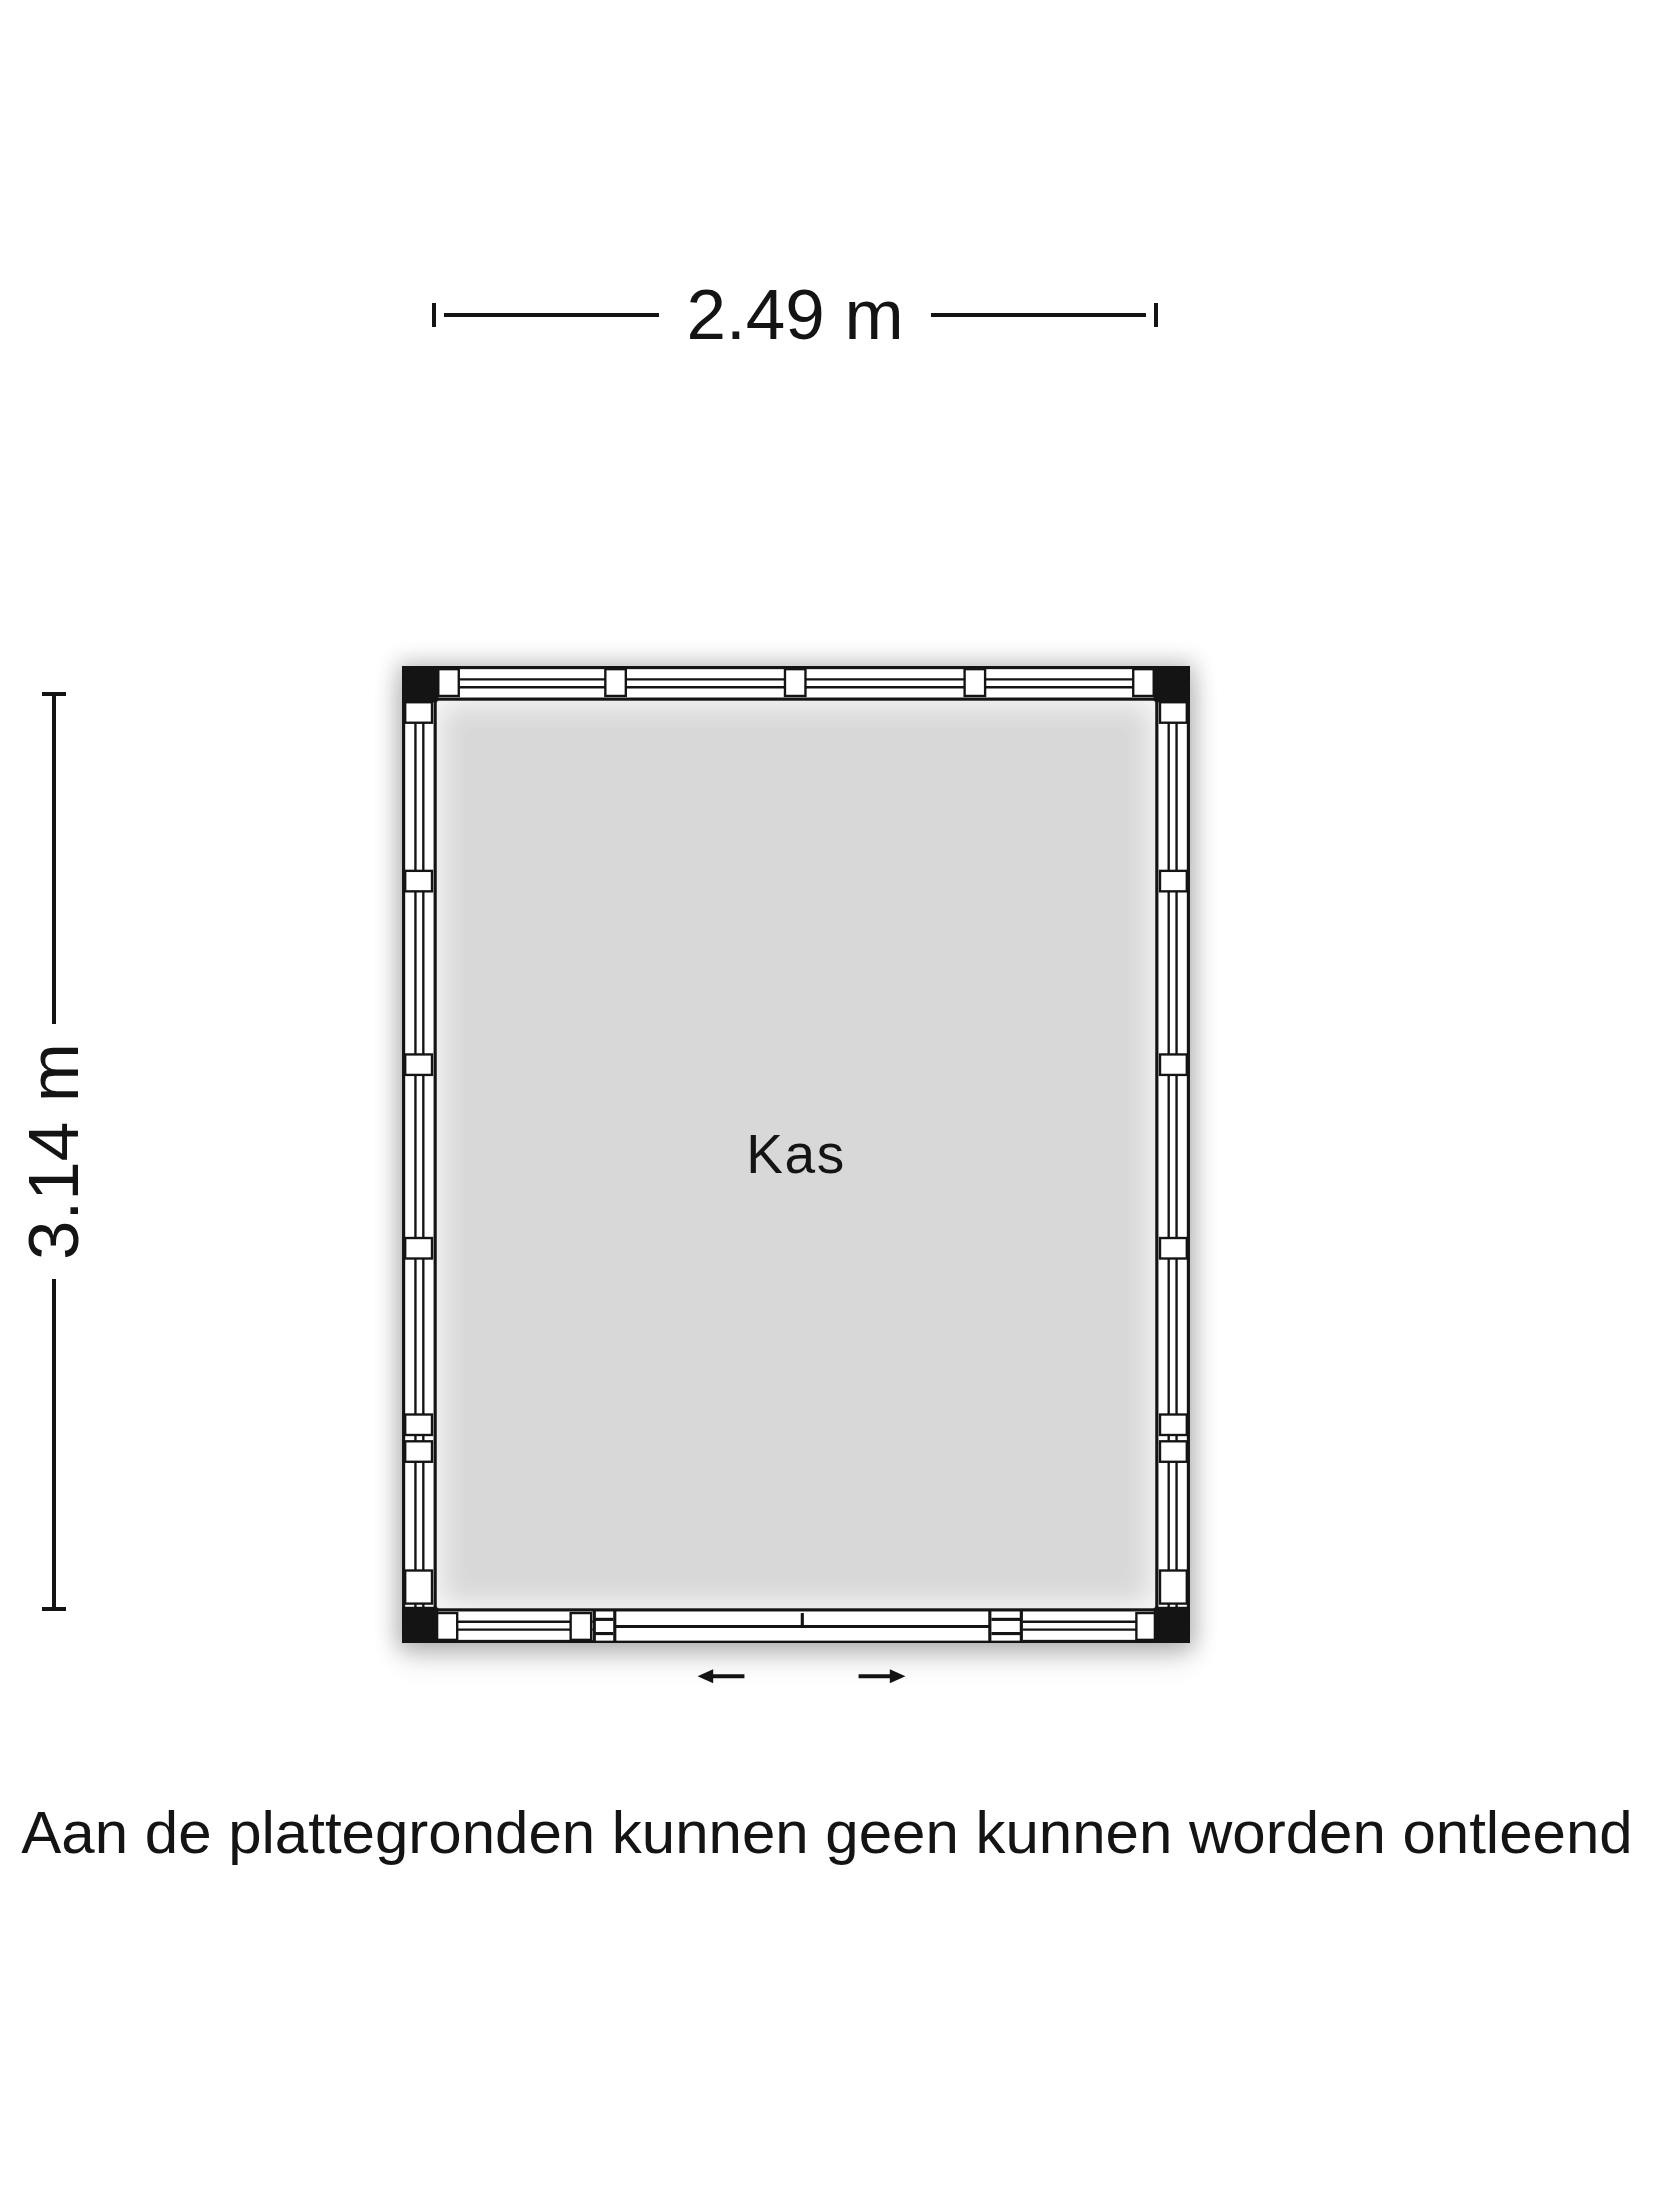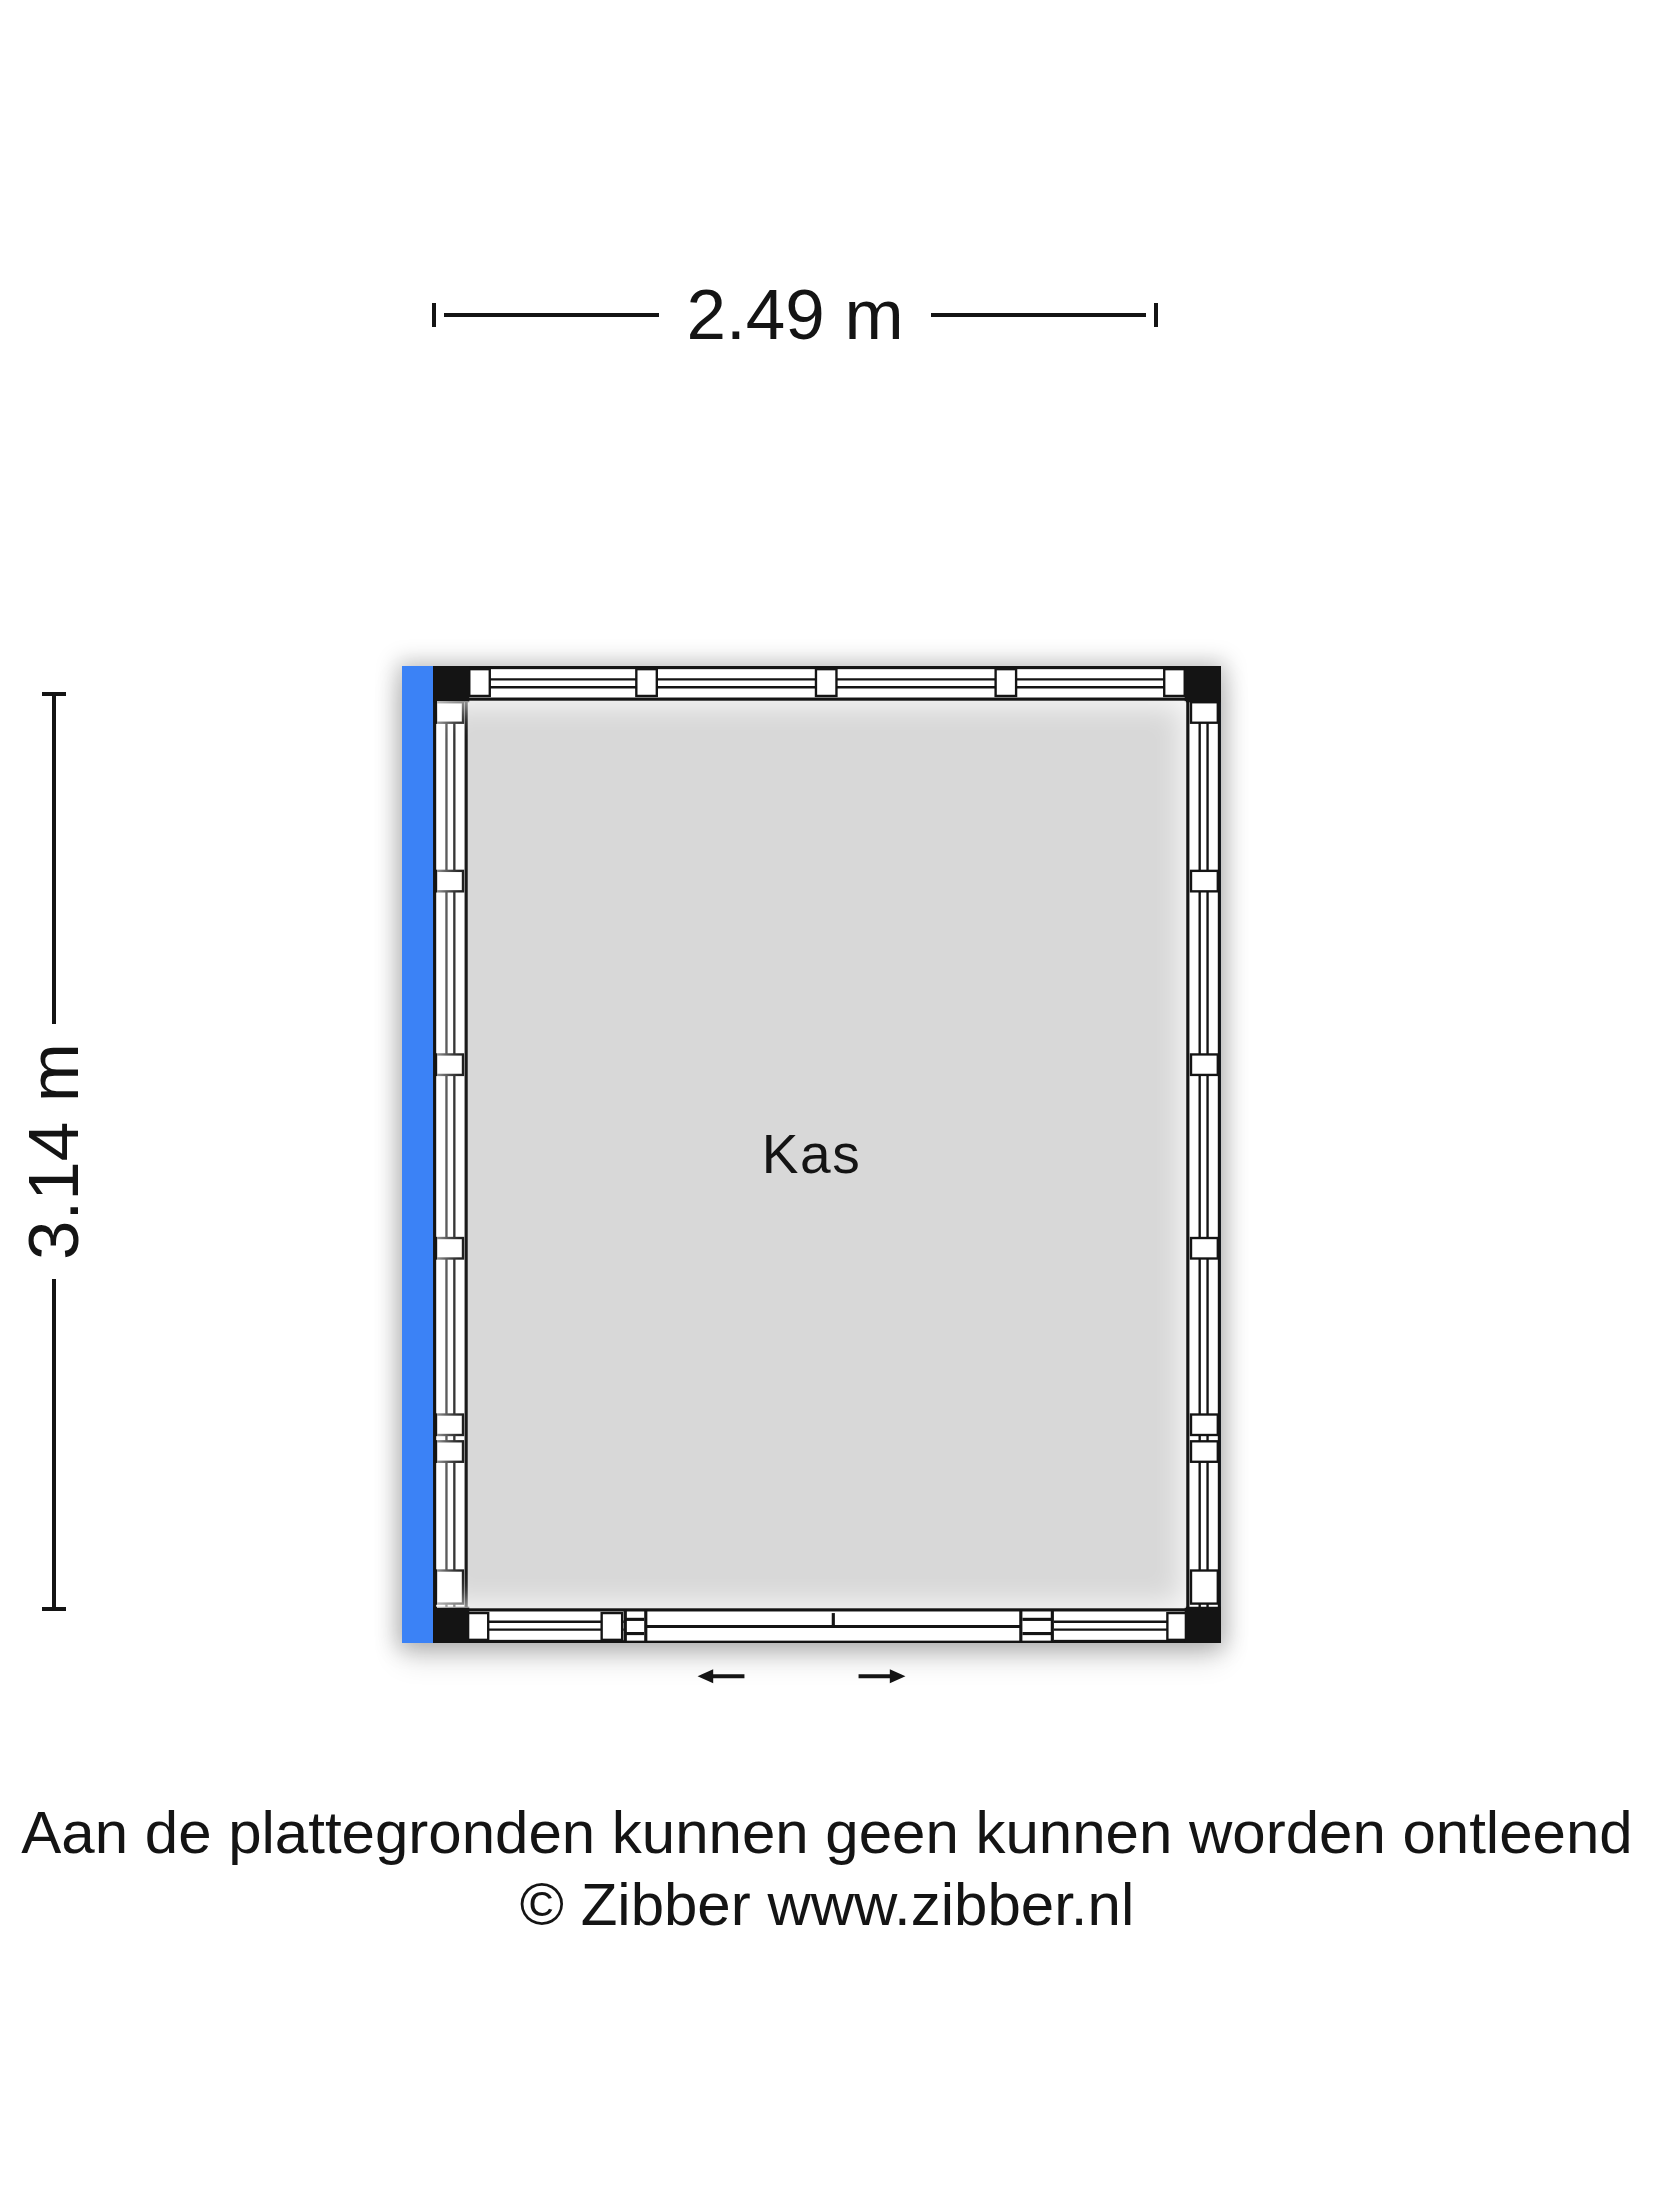--- a/index.html
+++ b/index.html
@@ -31,22 +31,21 @@
   .vline{flex:1 1 auto;width:3.9px;background:#141414;}
   .dim-label-v{
     font-size:71px;line-height:1;white-space:nowrap;color:#141414;
     writing-mode:vertical-rl;transform:rotate(180deg);
     padding:19px 0;flex:0 0 auto;
   }
   
   .plan{
     position:absolute;left:402px;top:666px;width:788px;height:977px;
     box-shadow:0 0 20.5px 4.7px rgba(0,0,0,0.22), 0 14px 28px rgba(0,0,0,0.16);
-    background:#3b82f6;
-    padding-left:31px;
+    background:#737373;
   }
   .plan svg{display:block;}
   .inner-glow{
     position:absolute;left:35px;top:35px;right:35px;bottom:35px;
     box-shadow:inset 0 0 28px 4.7px rgba(255,255,255,0.85);
     pointer-events:none;
   }
   .room-label{
     position:absolute;left:0;right:0;top:458px;
     text-align:center;font-size:55px;line-height:60px;
@@ -168,17 +167,16 @@
     <line x1="16" y1="13" x2="62" y2="13" stroke="#141414" stroke-width="5"></line>
     <polygon points="2,13 22,4 22,22" fill="#141414"></polygon>
   </svg>
   <svg class="arrow arrow-right" viewBox="0 0 64 26" xmlns="http://www.w3.org/2000/svg">
     <line x1="2" y1="13" x2="48" y2="13" stroke="#141414" stroke-width="5"></line>
     <polygon points="62,13 42,4 42,22" fill="#141414"></polygon>
   </svg>
 
   <div class="footer">
     <div>Aan de plattegronden kunnen geen kunnen worden ontleend</div>
-    <div>© Zibber www.zibber.nl</div>
   </div>
 
 </div>
 
 
 </body></html>

